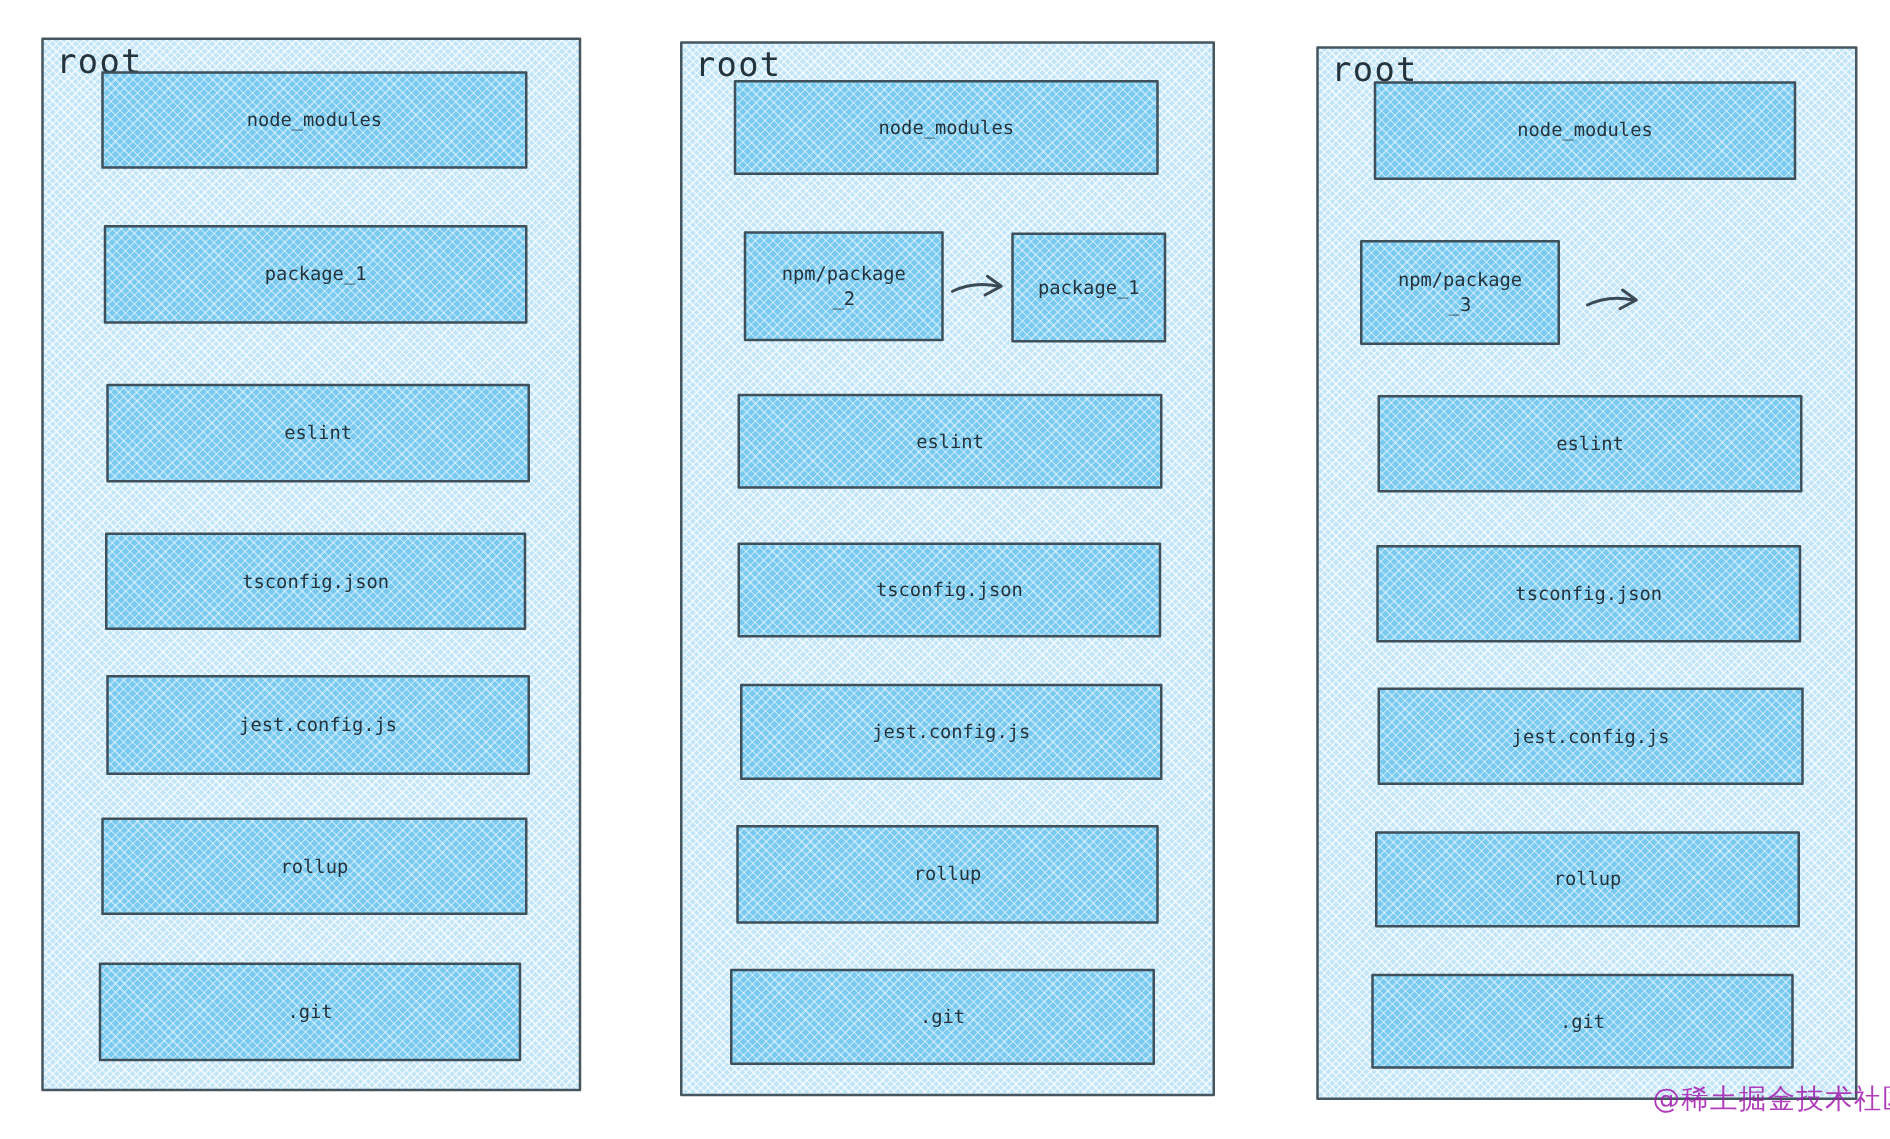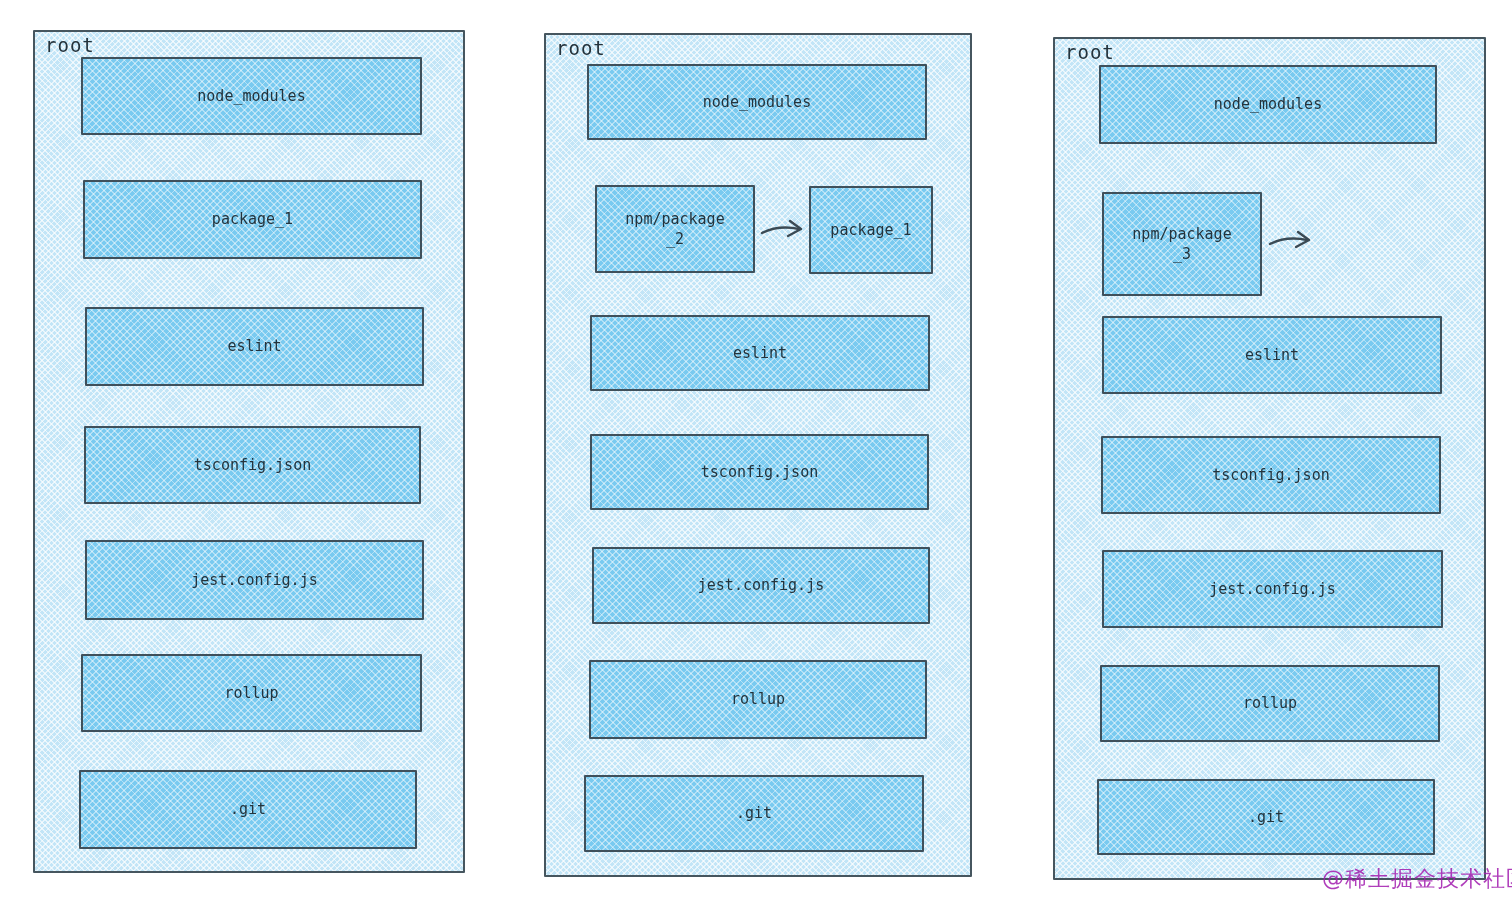--- a/index.html
+++ b/index.html
@@ -22,21 +22,21 @@
     border-radius: 1px;
     background-color: #c2e5f7;
     background-image:
       repeating-linear-gradient(45deg,  rgba(255,255,255,0.62) 0 1.3px, rgba(255,255,255,0) 1.3px 4.3px),
       repeating-linear-gradient(-45deg, rgba(255,255,255,0.62) 0 1.3px, rgba(255,255,255,0) 1.3px 4.3px);
   }
   .root-label {
     position: absolute;
     left: 10px;
     top: 2px;
-    font-size: 19px;
+    font-size: 27px;
     line-height: 1.2;
     color: #24333c;
     letter-spacing: 1px;
   }
   .box {
     position: absolute;
     box-sizing: border-box;
     border: 2px solid #3f505b;
     border-radius: 1px;
     background-color: #79caf0;
@@ -99,21 +99,21 @@
     <div class="box" style="left:44px;top:280px;width:340px;height:76px">eslint</div>
     <div class="box" style="left:44px;top:399px;width:339px;height:76px">tsconfig.json</div>
     <div class="box" style="left:46px;top:512px;width:338px;height:77px">jest.config.js</div>
     <div class="box" style="left:43px;top:625px;width:338px;height:79px">rollup</div>
     <div class="box" style="left:38px;top:740px;width:340px;height:77px">.git</div>
   </section>
 
   <section class="root-panel" style="left:1053px;top:37px;width:433px;height:843px">
     <div class="root-label">root</div>
     <div class="box" style="left:44px;top:26px;width:338px;height:79px">node_modules</div>
-    <div class="box small" style="left:47px;top:153px;width:160px;height:104px">npm/package_3</div>
+    <div class="box small" style="left:33px;top:153px;width:160px;height:84px">npm/package_3</div>
     <svg class="arrow" style="left:212px;top:183px" width="50" height="36" viewBox="0 0 50 36">
       <path d="M3 22 C 15 16, 26 15, 40 18" fill="none" stroke="#3b4a54" stroke-width="2.4" stroke-linecap="round"></path>
       <path d="M31 10 L 42 18 L 29 25" fill="none" stroke="#3b4a54" stroke-width="2.4" stroke-linecap="round" stroke-linejoin="round"></path>
     </svg>
     <div class="box" style="left:47px;top:277px;width:340px;height:78px">eslint</div>
     <div class="box" style="left:46px;top:397px;width:340px;height:78px">tsconfig.json</div>
     <div class="box" style="left:47px;top:511px;width:341px;height:78px">jest.config.js</div>
     <div class="box" style="left:45px;top:626px;width:340px;height:77px">rollup</div>
     <div class="box" style="left:42px;top:740px;width:338px;height:76px">.git</div>
   </section>

